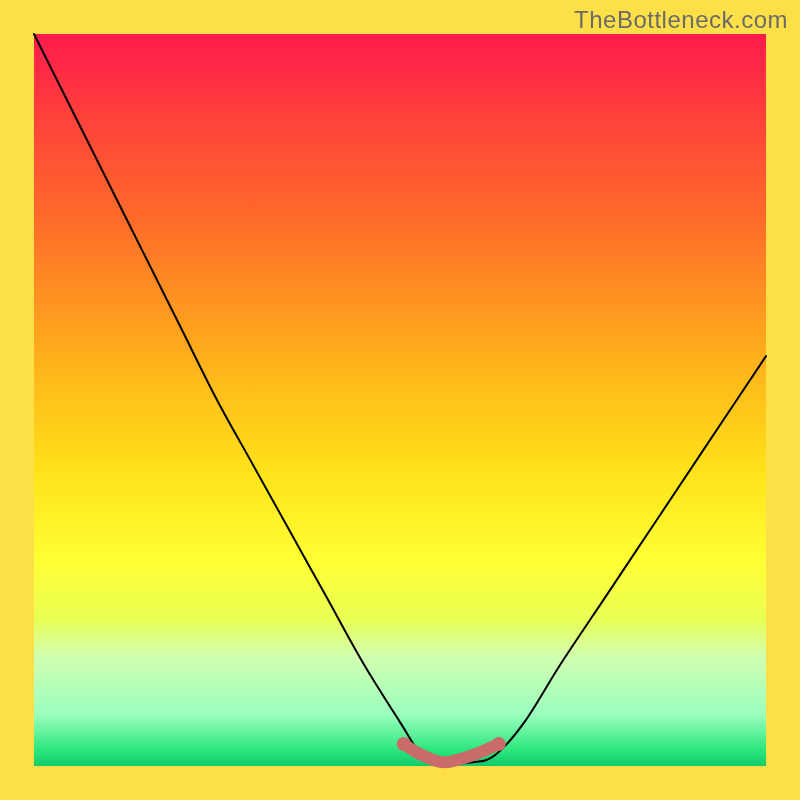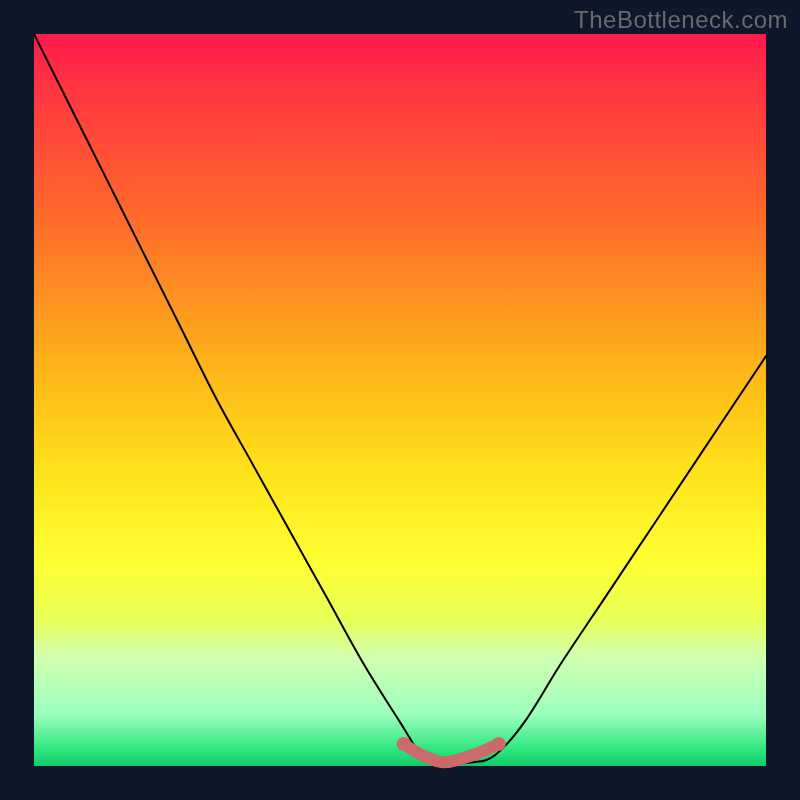--- a/index.html
+++ b/index.html
@@ -9,21 +9,21 @@
     height: 800px;
     background: #000;
     font-family: Arial, Helvetica, sans-serif;
     overflow: hidden;
   }
 
   .stage {
     position: relative;
     width: 800px;
     height: 800px;
-    background: #0f172a;
+    background: #fde047;
   }
 
   .plot-area {
     position: absolute;
     left: 34px;
     top: 34px;
     width: 732px;
     height: 732px;
     background: linear-gradient(to bottom,
       #ff1a4d 0%,

